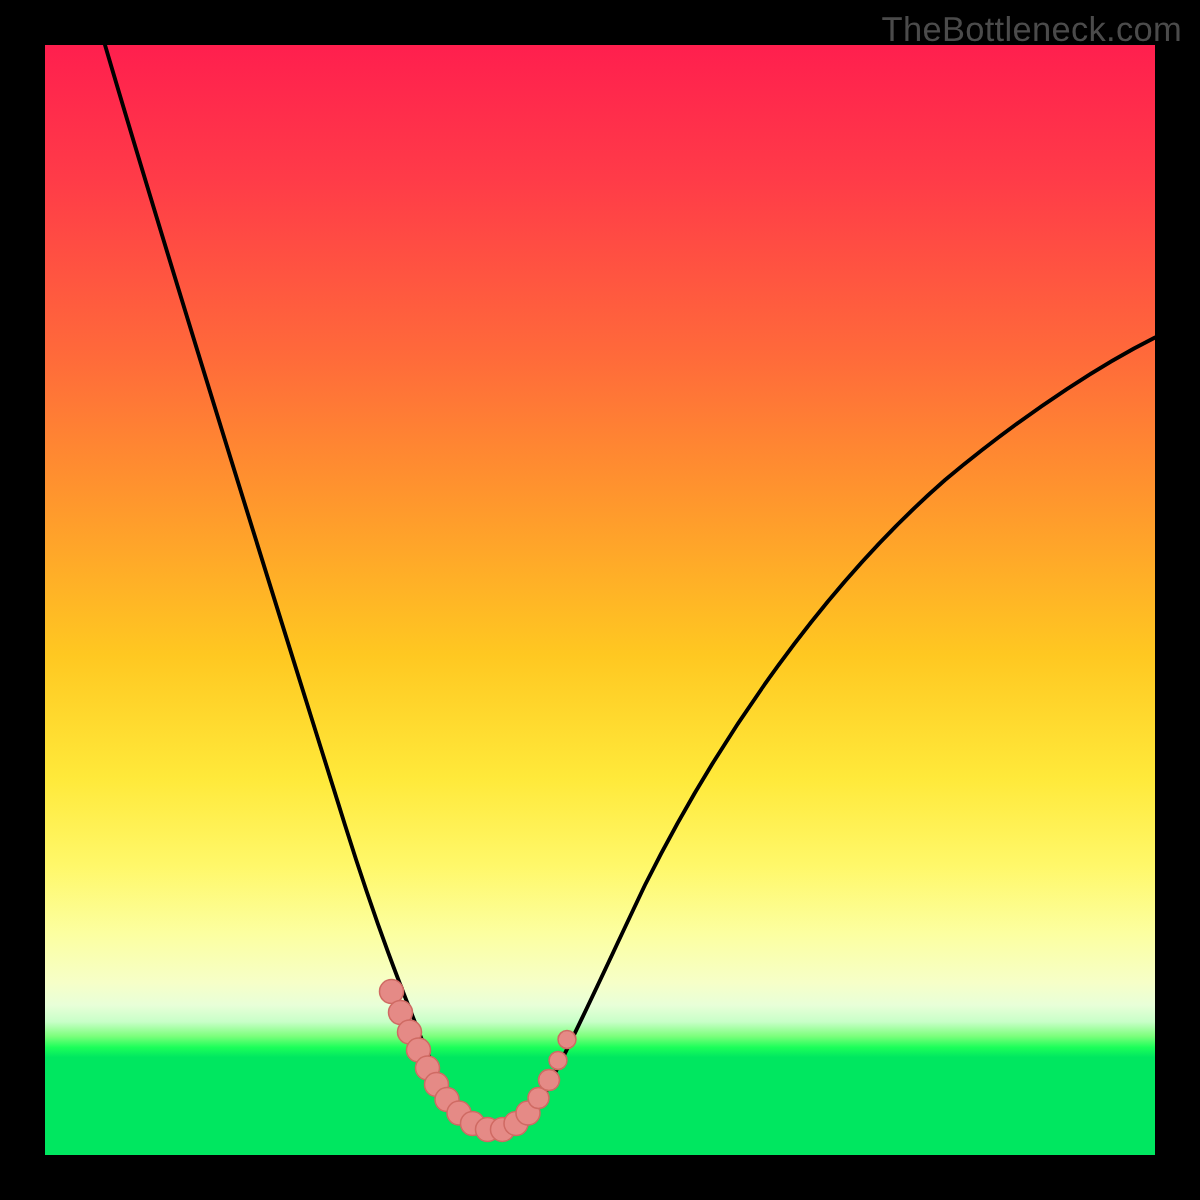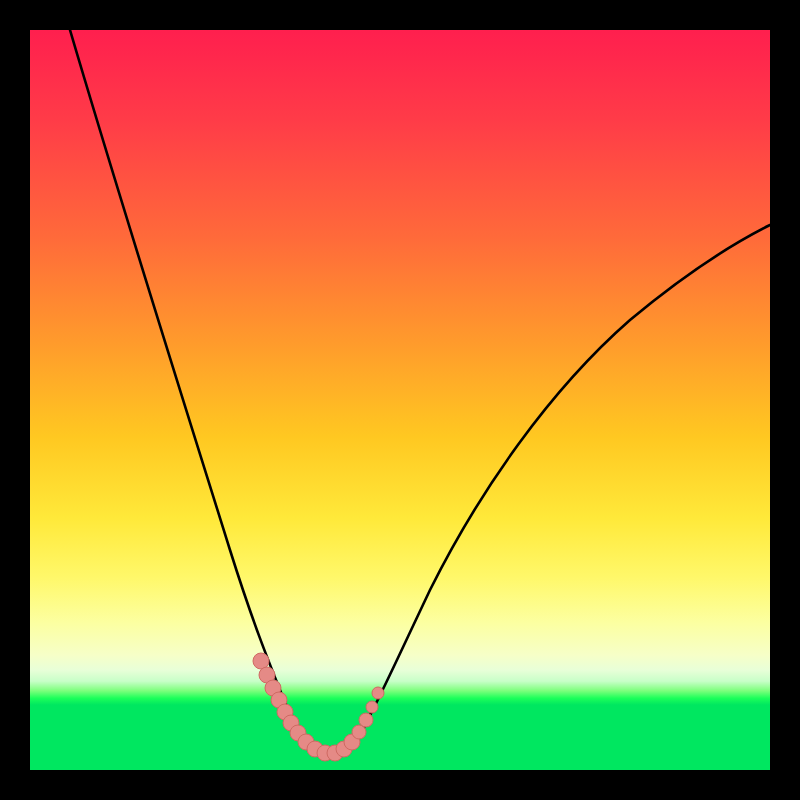--- a/index.html
+++ b/index.html
@@ -65,20 +65,21 @@
     inset: 0;
     width: 740px;
     height: 740px;
     z-index: 2;
   }
 </style>
 </head>
 <body>
 
 <div class="outer">
+  <div class="watermark">TheBottleneck.com</div>
 
   <div class="plot-area">
     <div class="gradient"></div>
 
     <svg class="overlay" viewBox="0 0 740 740" preserveAspectRatio="none">
       <g>
         <path d="M 40 0
                  C 90 170, 150 360, 200 520
                  C 222 590, 238 630, 252 665
                  C 260 685, 268 700, 276 712" fill="none" stroke="#000" stroke-width="2.6" stroke-linecap="round"></path>

